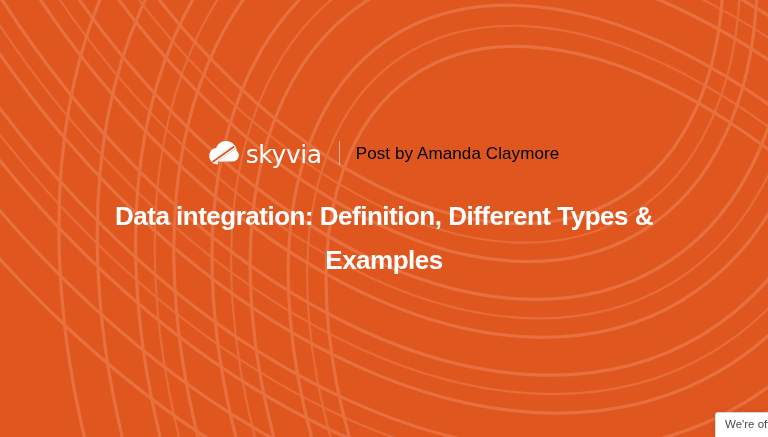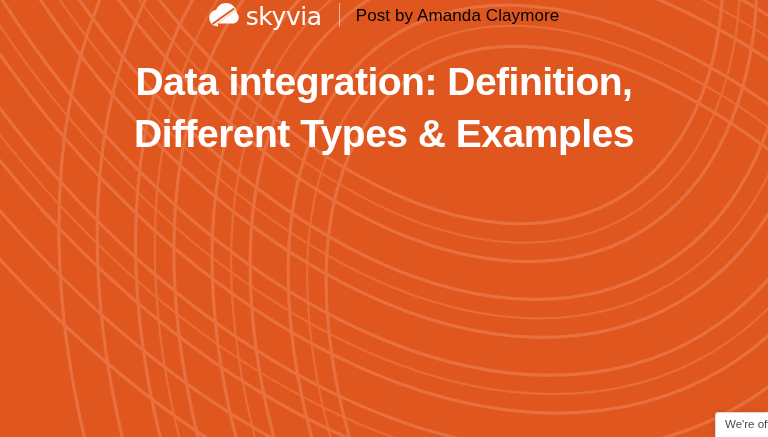--- a/index.html
+++ b/index.html
@@ -32,20 +32,21 @@
   .content {
     position: relative;
     z-index: 2;
     width: 100%;
     height: 100%;
     display: flex;
     flex-direction: column;
     align-items: center;
     justify-content: flex-start;
     box-sizing: border-box;
+    padding-top: 138px;
   }
 
   
   .byline-row {
     display: flex;
     align-items: center;
     gap: 0;
     height: 30px;
   }
   .brand-lockup {
@@ -81,23 +82,23 @@
     letter-spacing: 0.1px;
     line-height: 1;
     white-space: nowrap;
   }
 
   
   .headline {
     margin: 0;
     padding: 0 40px;
     color: #ffffff;
-    font-size: 39px;
+    font-size: 26px;
     font-weight: bold;
-    line-height: 52px;
+    line-height: 44px;
     letter-spacing: -0.5px;
     text-align: center;
     max-width: 560px;
     margin-top: 26px;
   }
 
   
   #chat-widget {
     position: absolute;
     right: 0;

